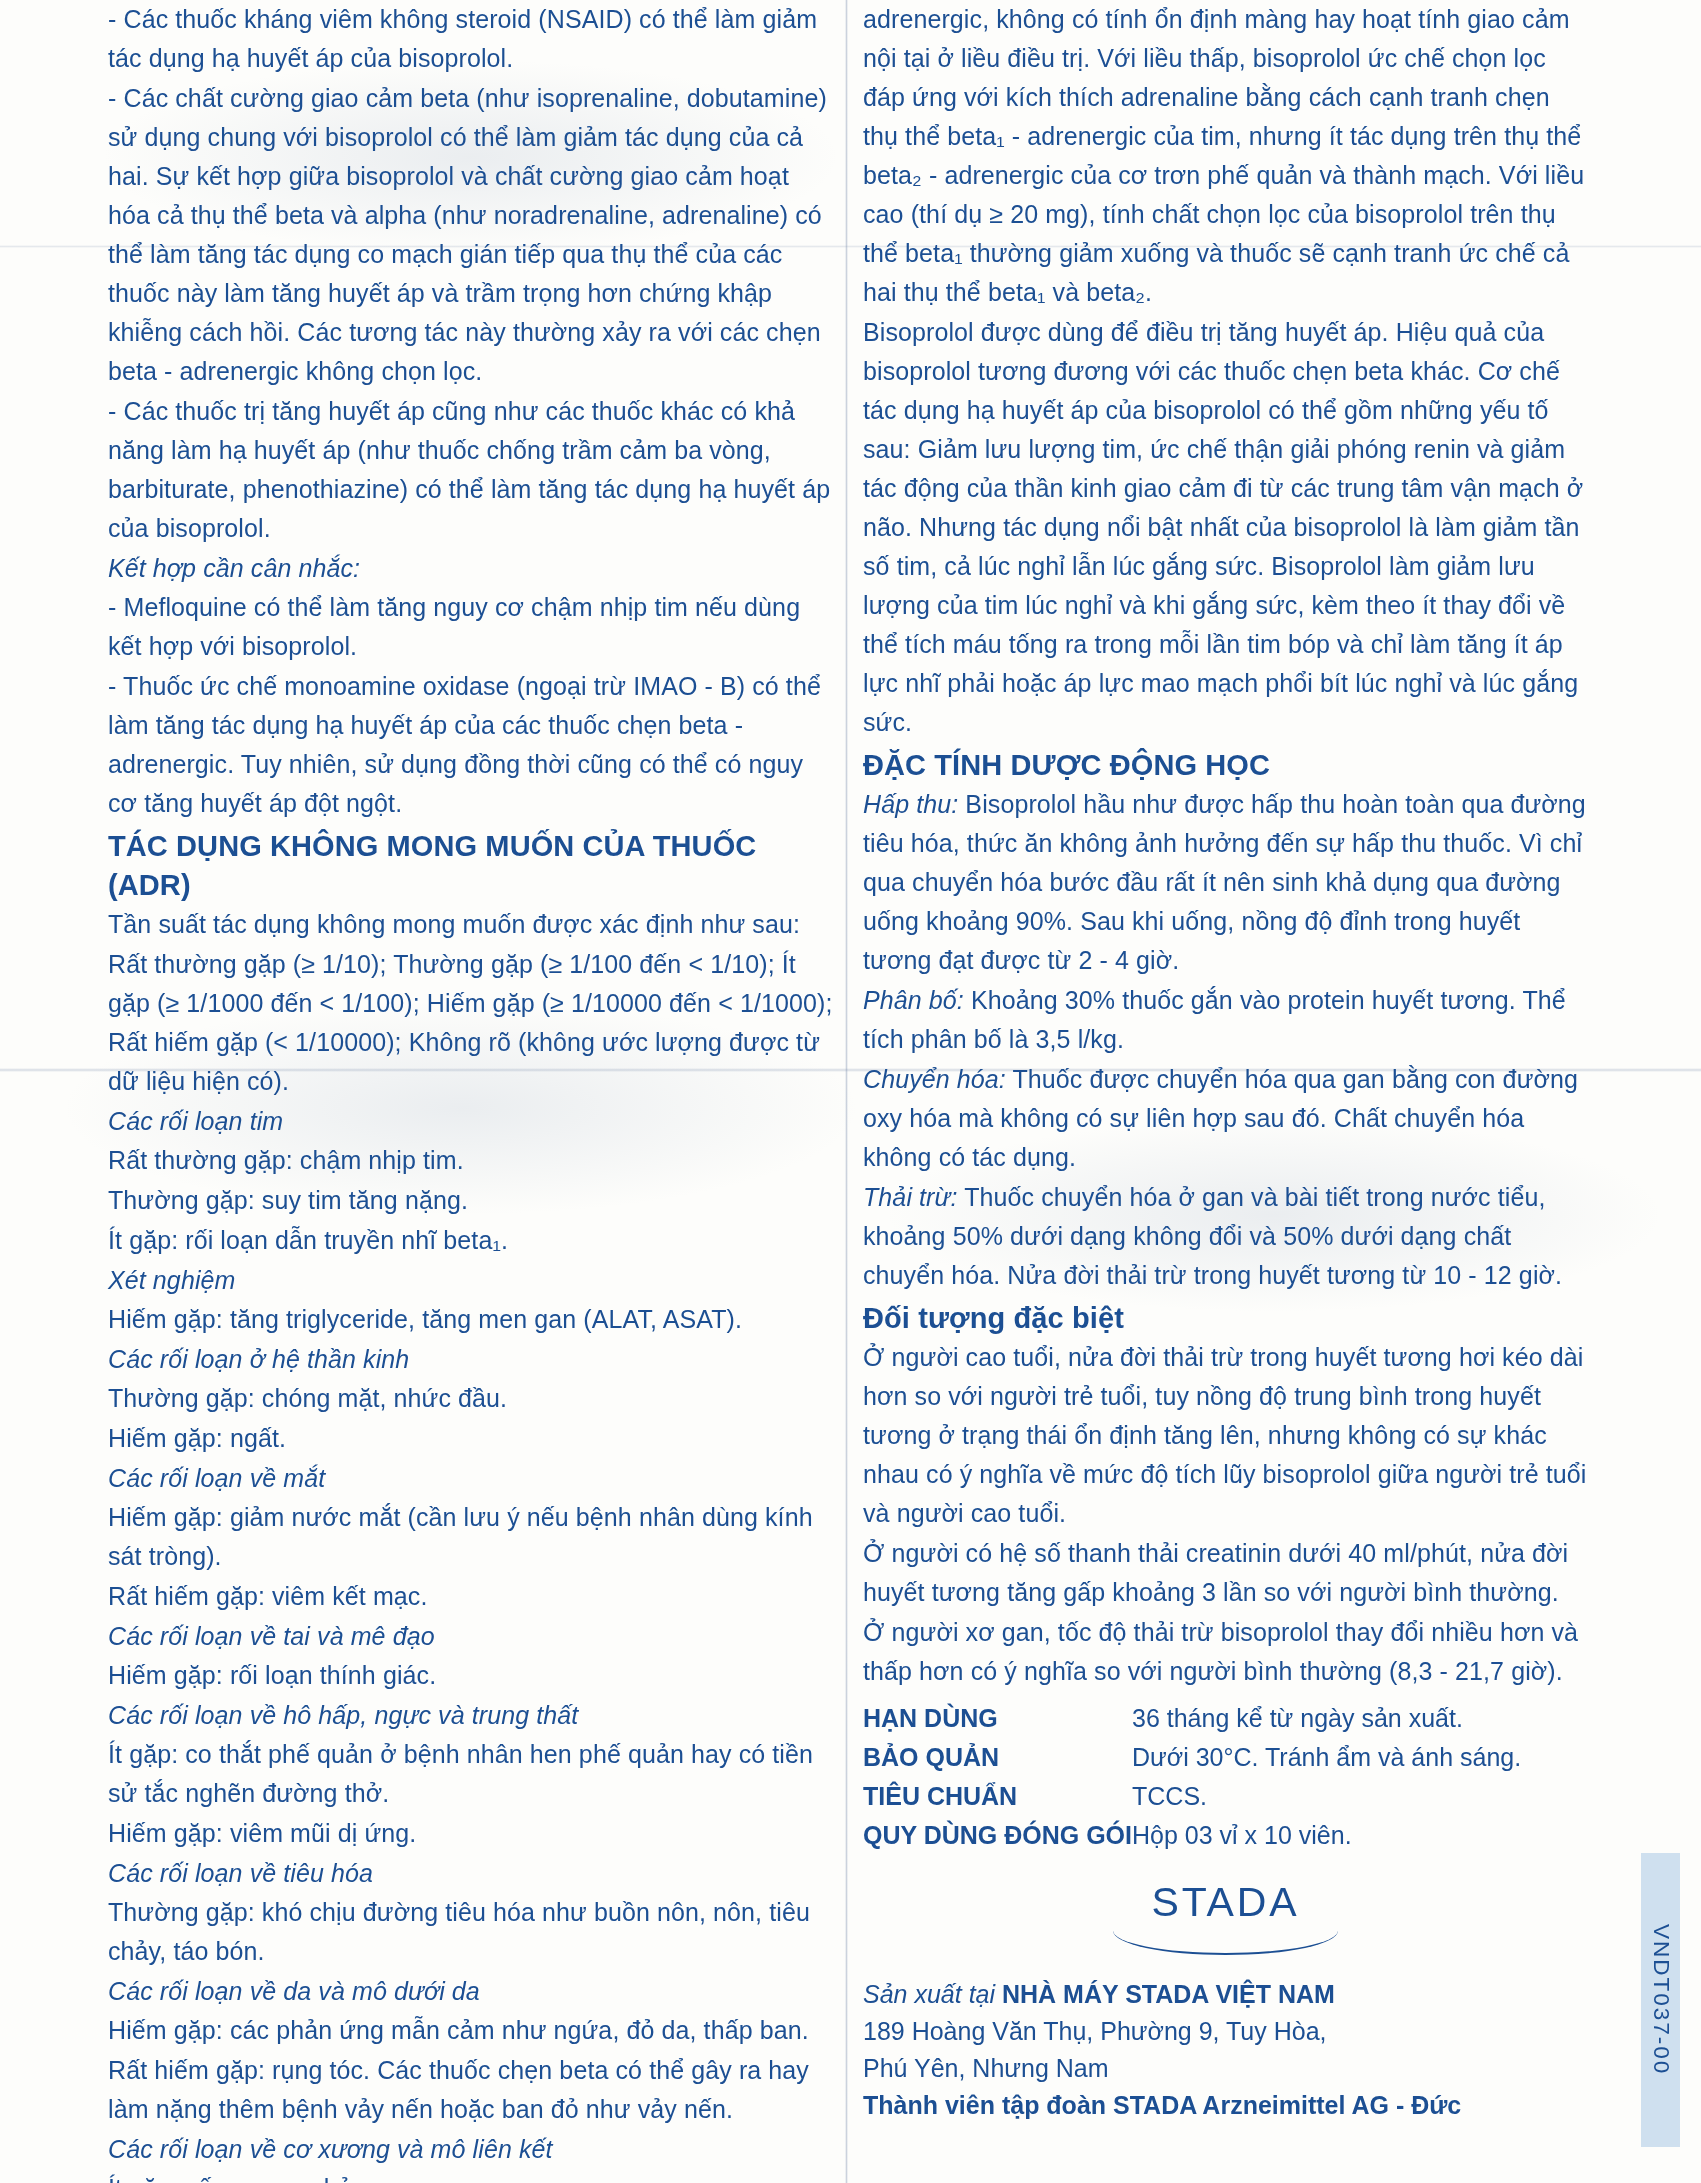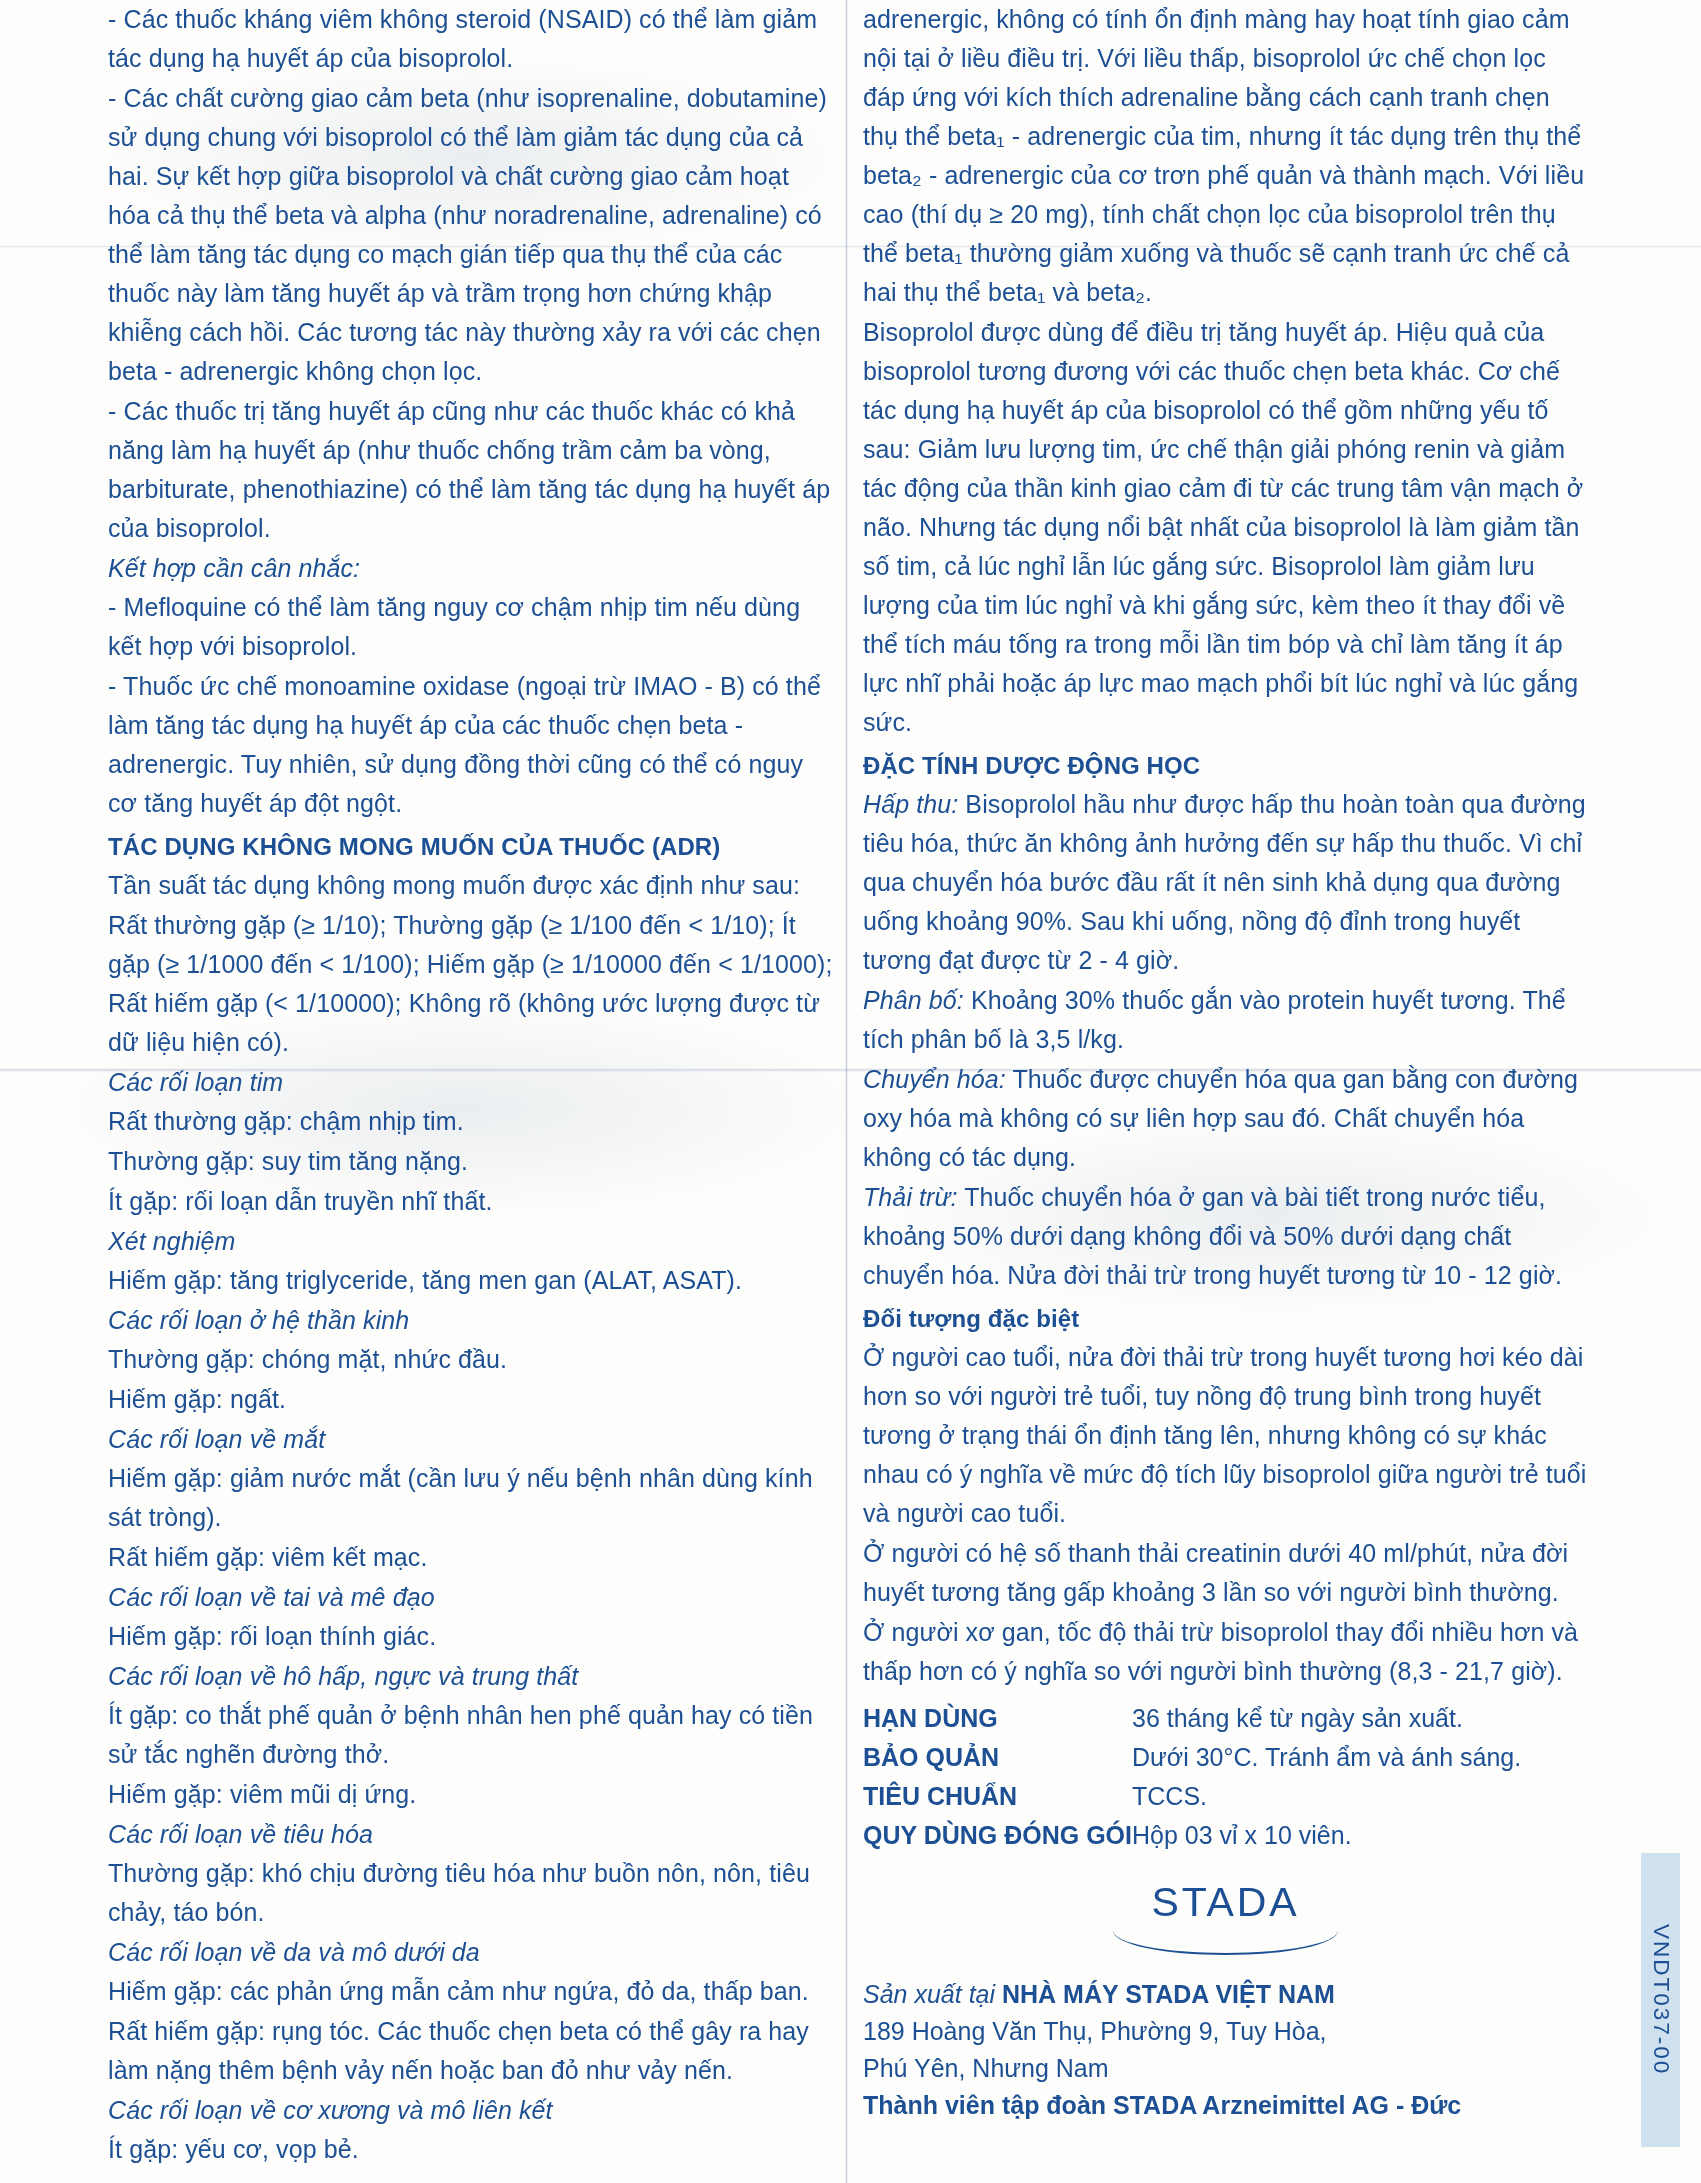--- a/index.html
+++ b/index.html
@@ -52,21 +52,21 @@
     font-size: 25px;
     line-height: 39px;
     letter-spacing: 0.1px;
     text-align: left;
   }
   .para { margin-bottom: 1px; }
   .it { font-style: italic; }
   .bold { font-weight: bold; }
   .heading {
     font-weight: bold;
-    font-size: 24px;
+    font-size: 29px;
     line-height: 39px;
     margin-top: 3.9px;
   }
   .sub-it {
     font-style: italic;
     font-size: 25px;
     line-height: 39px;
   }
   .spec-table {
     margin-top: 7.8px;
@@ -140,21 +140,21 @@
     <p class="para">- Các thuốc trị tăng huyết áp cũng như các thuốc khác có khả năng làm hạ huyết áp (như thuốc chống trầm cảm ba vòng, barbiturate, phenothiazine) có thể làm tăng tác dụng hạ huyết áp của bisoprolol.</p>
     <p class="sub-it">Kết hợp cần cân nhắc:</p>
     <p class="para">- Mefloquine có thể làm tăng nguy cơ chậm nhịp tim nếu dùng kết hợp với bisoprolol.</p>
     <p class="para">- Thuốc ức chế monoamine oxidase (ngoại trừ IMAO - B) có thể làm tăng tác dụng hạ huyết áp của các thuốc chẹn beta - adrenergic. Tuy nhiên, sử dụng đồng thời cũng có thể có nguy cơ tăng huyết áp đột ngột.</p>
     <p class="heading">TÁC DỤNG KHÔNG MONG MUỐN CỦA THUỐC (ADR)</p>
     <p class="para">Tần suất tác dụng không mong muốn được xác định như sau:</p>
     <p class="para">Rất thường gặp (≥ 1/10); Thường gặp (≥ 1/100 đến &lt; 1/10); Ít gặp (≥ 1/1000 đến &lt; 1/100); Hiếm gặp (≥ 1/10000 đến &lt; 1/1000); Rất hiếm gặp (&lt; 1/10000); Không rõ (không ước lượng được từ dữ liệu hiện có).</p>
     <p class="sub-it">Các rối loạn tim</p>
     <p class="para">Rất thường gặp: chậm nhịp tim.</p>
     <p class="para">Thường gặp: suy tim tăng nặng.</p>
-    <p class="para">Ít gặp: rối loạn dẫn truyền nhĩ thất.</p>
+    <p class="para">Ít gặp: rối loạn dẫn truyền nhĩ beta₁.</p>
     <p class="sub-it">Xét nghiệm</p>
     <p class="para">Hiếm gặp: tăng triglyceride, tăng men gan (ALAT, ASAT).</p>
     <p class="sub-it">Các rối loạn ở hệ thần kinh</p>
     <p class="para">Thường gặp: chóng mặt, nhức đầu.</p>
     <p class="para">Hiếm gặp: ngất.</p>
     <p class="sub-it">Các rối loạn về mắt</p>
     <p class="para">Hiếm gặp: giảm nước mắt (cần lưu ý nếu bệnh nhân dùng kính sát tròng).</p>
     <p class="para">Rất hiếm gặp: viêm kết mạc.</p>
     <p class="sub-it">Các rối loạn về tai và mê đạo</p>
     <p class="para">Hiếm gặp: rối loạn thính giác.</p>

